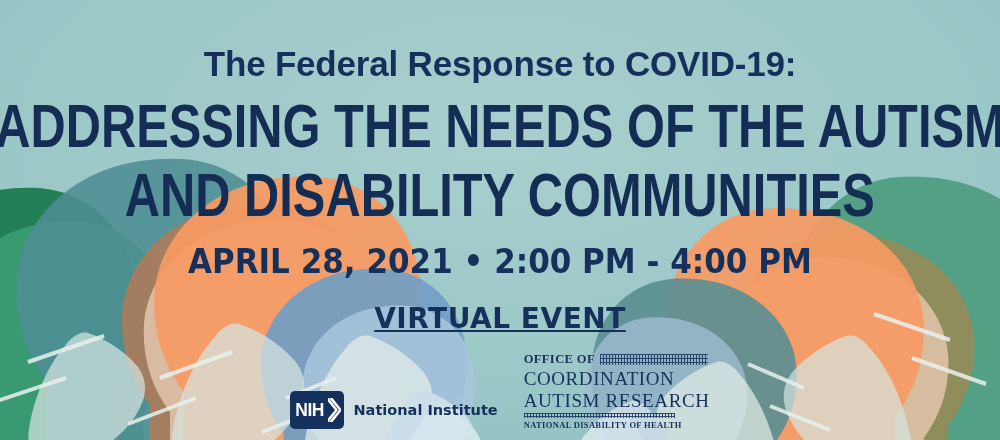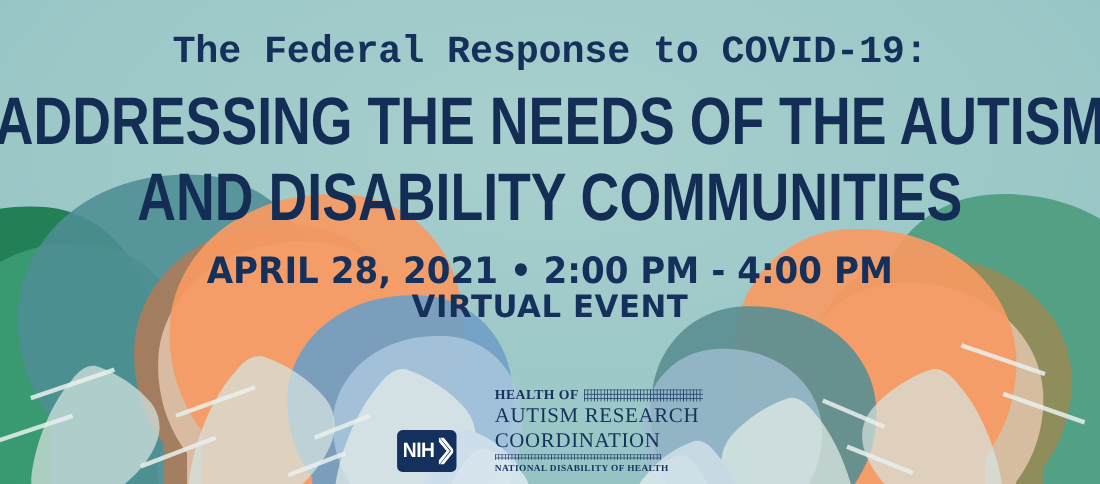--- a/index.html
+++ b/index.html
@@ -16,27 +16,27 @@
   
   .art{position:absolute;top:0;left:0;width:1000px;height:440px;pointer-events:none;}
 
   
   .textwrap{
     position:absolute;left:0;top:0;width:1000px;height:440px;
     display:flex;flex-direction:column;align-items:center;
     text-align:center;
   }
   .t-line1{
-    margin-top:30px;
+    margin-top:46px;
     font-size:35px;
     font-weight:bold;
     letter-spacing:-0.2px;
     color:#16305c;
     line-height:1;
-    font-family:Liberation Mono, monospace;
+    font-family:Liberation Sans, sans-serif;
   }
   .t-line2, .t-line3{
     font-weight:bold;
     color:#142d55;
     line-height:1;
     font-family:"Liberation Sans Narrow","Liberation Sans",sans-serif;
     transform:scaleX(0.80);
     transform-origin:center top;
     white-space:nowrap;
   }
@@ -47,27 +47,28 @@
     margin-top:19px;
     font-size:33px;
     font-weight:bold;
     color:#16305c;
     line-height:1;
     transform:scaleX(0.94);
     white-space:nowrap;
     font-family:"DejaVu Sans","Liberation Sans",sans-serif;
   }
   .t-venue{
-    margin-top:3px;
+    margin-top:27px;
     font-size:28px;
     font-weight:bold;
     color:#16305c;
     line-height:1;
     letter-spacing:0.5px;
     font-family:"DejaVu Sans","Liberation Sans",sans-serif;
+    text-decoration:underline;
   }
 
   
   .logos{
     position:absolute;left:0;right:0;top:352px;
     display:flex;justify-content:center;align-items:flex-end;
     gap:26px;
   }
   .nih-logo{display:flex;align-items:center;gap:9px;}
   .nih-mark{
@@ -275,28 +276,29 @@
 
     <div class="nih-logo">
       <div class="nih-mark">
         <span class="nih-text">NIH</span>
         <svg class="chev" viewBox="0 0 13 26">
           <path d="M1,1 L11,13 L1,25 L4.5,25 L14,13 L4.5,1 Z" fill="#ffffff"></path>
           <path d="M-3,1 L7,13 L-3,25 L0.5,25 L10,13 L0.5,1 Z" fill="#ffffff"></path>
         </svg>
       </div>
       <div class="nih-words">
+        <div>National Institute</div>
       </div>
     </div>
 
     <div class="oarc-logo">
       <div class="oarc-row1">
-        <span class="oarc-office">HEALTH OF</span>
+        <span class="oarc-office">OFFICE OF</span>
         <span class="dotgrid"></span>
       </div>
+      <div class="oarc-big">COORDINATION</div>
       <div class="oarc-big">AUTISM RESEARCH</div>
-      <div class="oarc-big">COORDINATION</div>
       <div class="oarc-rule"></div>
       <div class="oarc-nih">NATIONAL DISABILITY OF HEALTH</div>
     </div>
 
   </div>
 </div>
 
 </body></html>

